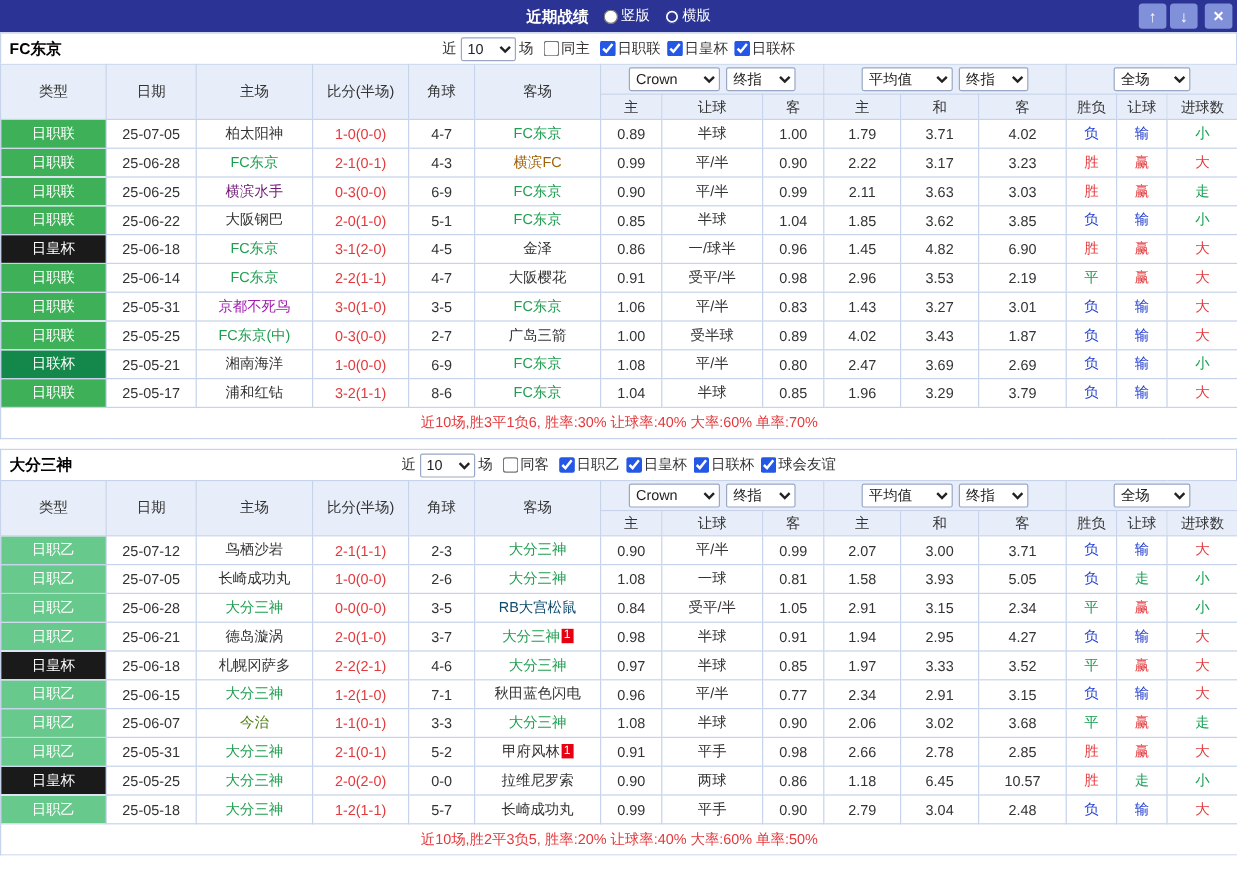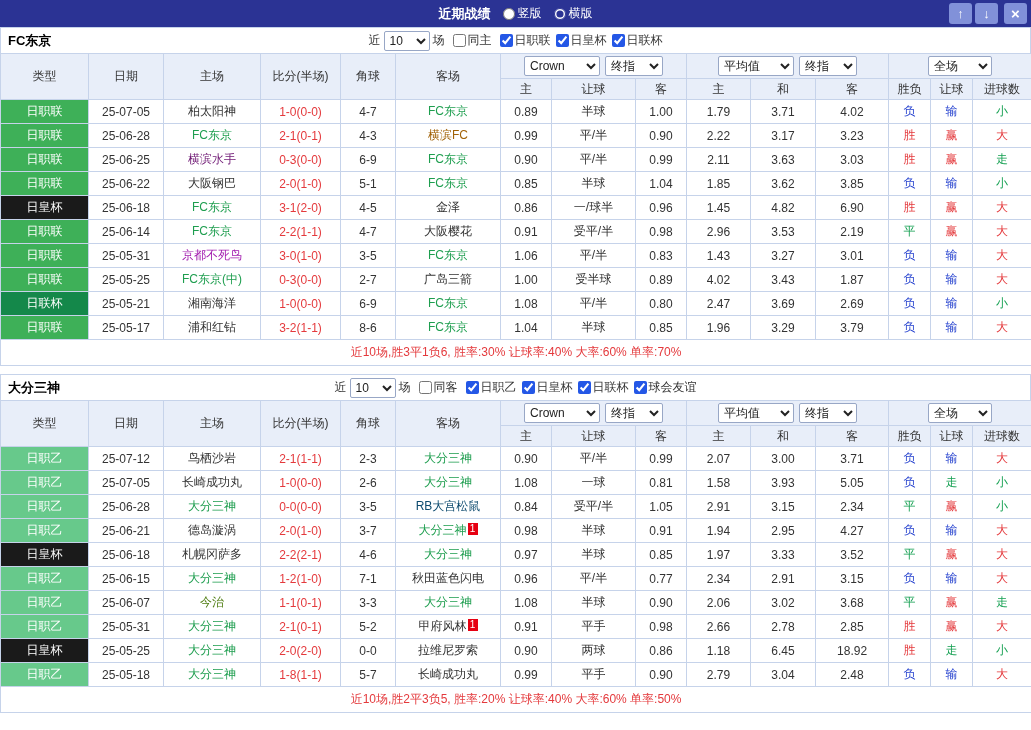--- a/index.html
+++ b/index.html
@@ -546,30 +546,30 @@
           <td>25-05-25</td>
           <td><span class="team" style="color: rgb(30, 158, 79);">大分三神</span></td>
           <td style="color: rgb(228, 57, 60);">2-0(2-0)</td>
           <td>0-0</td>
           <td><span class="team" style="color: rgb(51, 51, 51);">拉维尼罗索</span></td>
           <td>0.90</td>
           <td>两球</td>
           <td>0.86</td>
           <td>1.18</td>
           <td>6.45</td>
-          <td>18.92</td>
+          <td>10.57</td>
           <td style="color: rgb(228, 57, 60);">胜</td>
           <td style="color: rgb(21, 160, 82);">走</td>
           <td style="color: rgb(21, 160, 82);">小</td>
         </tr>
         <tr>
           <td class="type" style="background: rgb(103, 201, 139);">日职乙</td>
           <td>25-05-18</td>
           <td><span class="team" style="color: rgb(30, 158, 79);">大分三神</span></td>
-          <td style="color: rgb(228, 57, 60);">1-8(1-1)</td>
+          <td style="color: rgb(228, 57, 60);">1-2(1-1)</td>
           <td>5-7</td>
           <td><span class="team" style="color: rgb(51, 51, 51);">长崎成功丸</span></td>
           <td>0.99</td>
           <td>平手</td>
           <td>0.90</td>
           <td>2.79</td>
           <td>3.04</td>
           <td>2.48</td>
           <td style="color: rgb(39, 67, 207);">负</td>
           <td style="color: rgb(39, 67, 207);">输</td>

